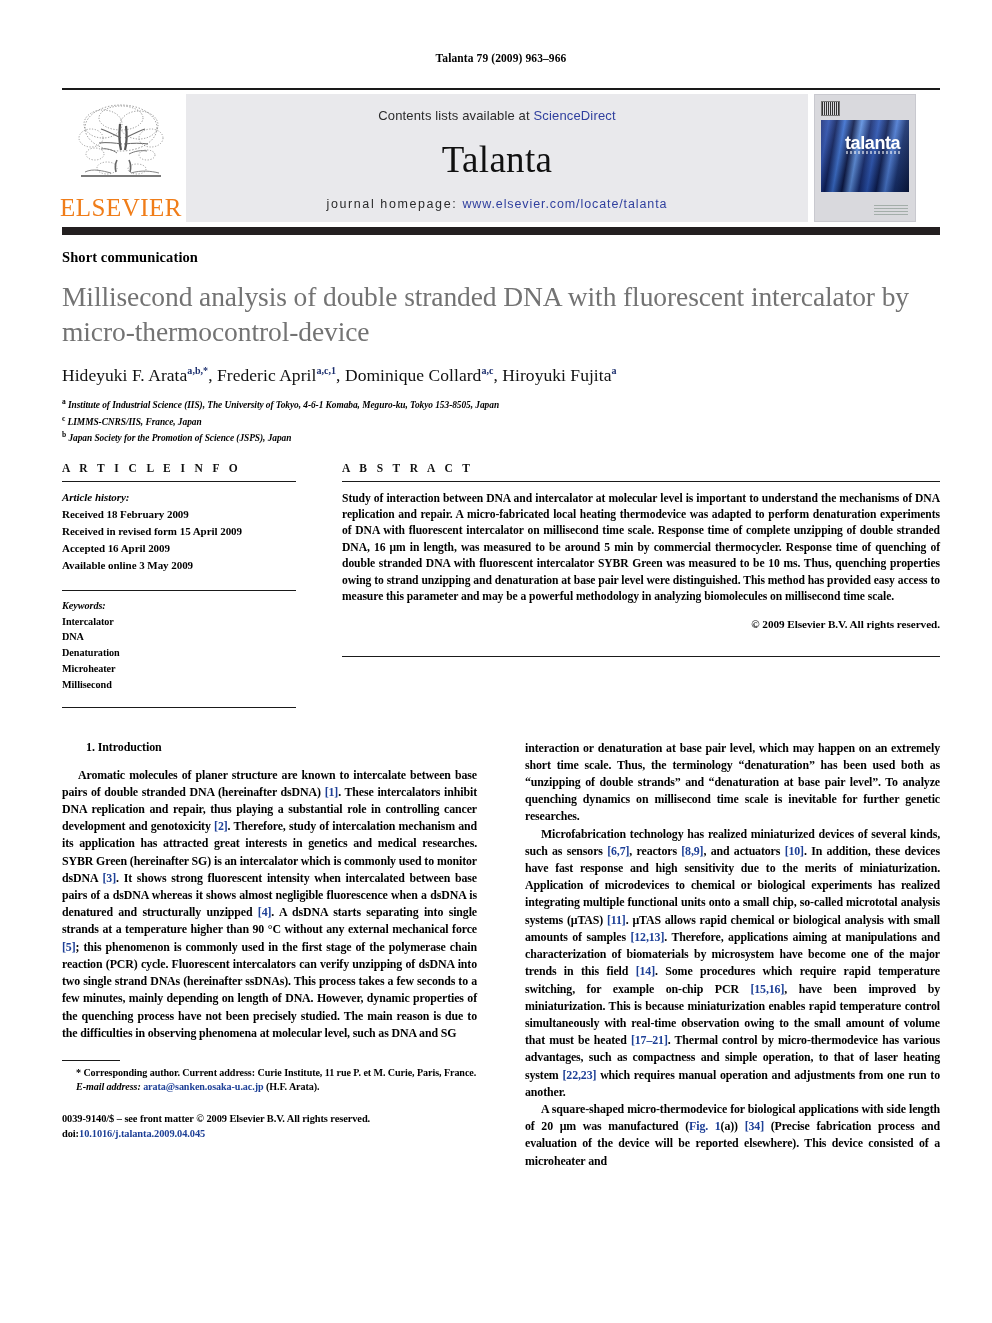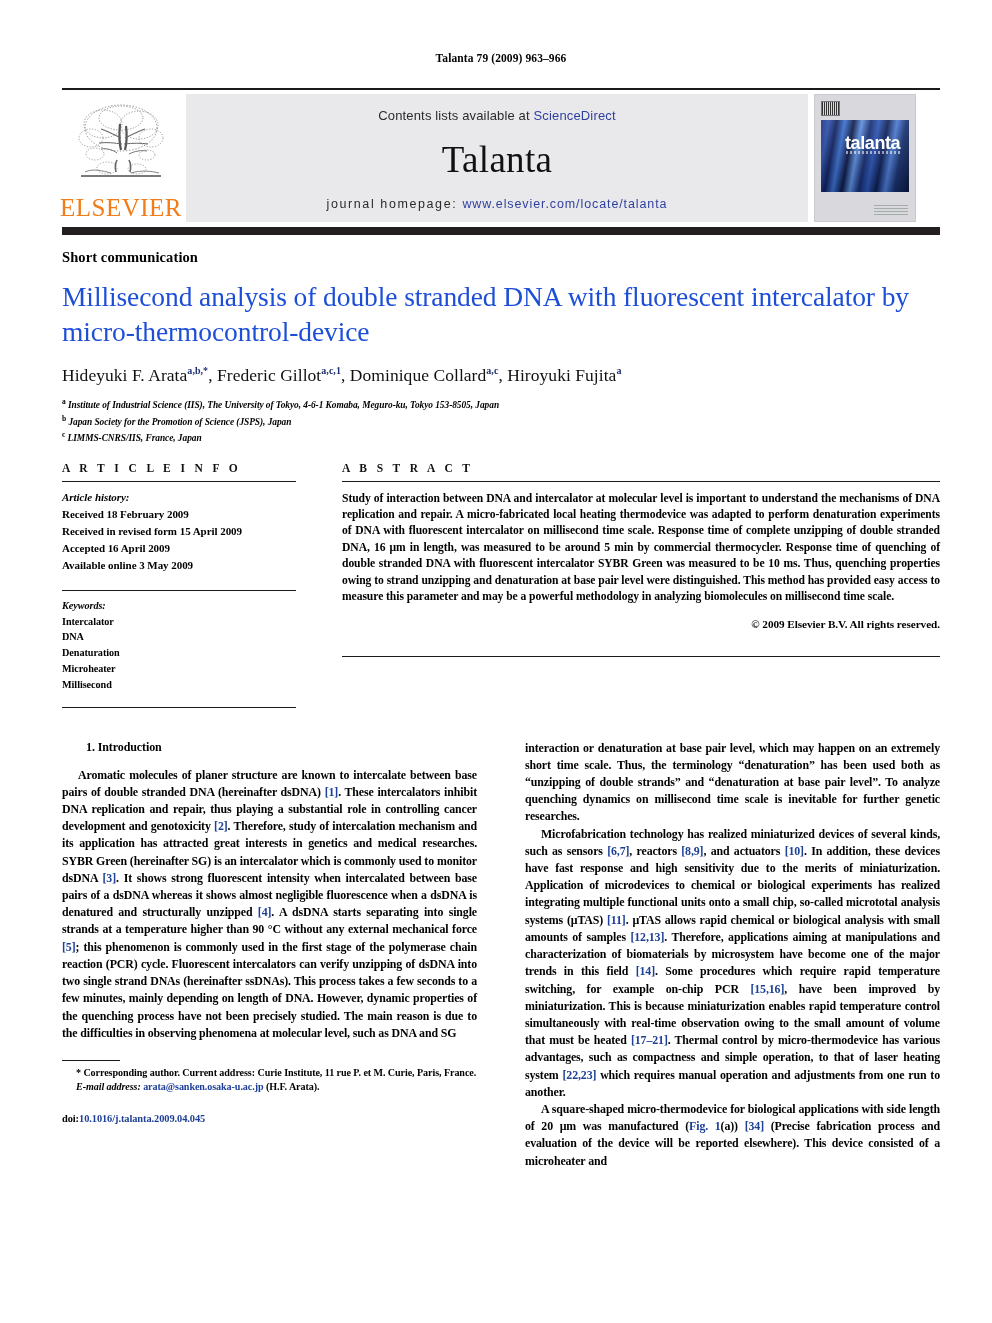--- a/index.html
+++ b/index.html
@@ -171,21 +171,21 @@
     font-weight: bold;
     margin-top: 14px;
     letter-spacing: .1px;
   }
   .paper-title {
     font-size: 27.5px;
     line-height: 1.26;
     margin-top: 14px;
     font-weight: normal;
     letter-spacing: -0.1px;
-    color: #1d4ed8;
+    color: #737373;
   }
   .authors {
     font-size: 17.5px;
     margin-top: 16px;
     letter-spacing: .05px;
     color: #111;
   }
   .authors sup { font-size: 10px; color: #1c2f6e; font-weight: bold; vertical-align: super;}
   .affils {
     margin-top: 10px;
@@ -365,27 +365,27 @@
         <div class="footer-mark"></div>
       </div>
     </div>
   </div>
   <div class="masthead-rule-bottom"></div>
 
   <div class="doc-type">Short communication</div>
   <div class="paper-title">Millisecond analysis of double stranded DNA with fluorescent intercalator by micro-thermocontrol-device</div>
 
   <div class="authors">
-    <span>Hideyuki F. Arata</span><sup>a,b,*</sup>, <span>Frederic Gillot</span><sup>a,c,1</sup>, <span>Dominique Collard</span><sup>a,c</sup>, <span>Hiroyuki Fujita</span><sup>a</sup>
+    <span>Hideyuki F. Arata</span><sup>a,b,*</sup>, <span>Frederic April</span><sup>a,c,1</sup>, <span>Dominique Collard</span><sup>a,c</sup>, <span>Hiroyuki Fujita</span><sup>a</sup>
   </div>
 
   <div class="affils">
     <div><sup>a</sup> <span>Institute of Industrial Science (IIS), The University of Tokyo, 4-6-1 Komaba, Meguro-ku, Tokyo 153-8505, Japan</span></div>
+    <div><sup>c</sup> <span>LIMMS-CNRS/IIS, France, Japan</span></div>
     <div><sup>b</sup> <span>Japan Society for the Promotion of Science (JSPS), Japan</span></div>
-    <div><sup>c</sup> <span>LIMMS-CNRS/IIS, France, Japan</span></div>
   </div>
 
   <div class="info-abstract">
 
     <div class="col-info">
       <div class="sec-head">A R T I C L E    I N F O</div>
       <div class="rule"></div>
       <div class="hist">
         <div class="lbl">Article history:</div>
         <div>Received 18 February 2009</div>
@@ -425,20 +425,21 @@
       <div class="foot-rule"></div>
       <div class="footnotes">
         <div class="fn-indent">* Corresponding author. Current address: Curie Institute, 11 rue P. et M. Curie, Paris, France.</div>
         <div class="fn-indent">
           <span class="ital">E-mail address:</span>
           <span class="link">arata@sanken.osaka-u.ac.jp</span><span> (H.F. Arata).</span>
         </div>
       </div>
 
       <div class="imprint">
+        <div>0039-9140/$ – see front matter © 2009 Elsevier B.V. All rights reserved.</div>
         <div><span>doi:</span><span class="link">10.1016/j.talanta.2009.04.045</span></div>
       </div>
     </div>
 
     <div class="bgap"></div>
 
     <div class="bcol">
       <div class="para tight" style="text-indent:0">interaction or denaturation at base pair level, which may happen on an extremely short time scale. Thus, the terminology “denaturation” has been used both as “unzipping of double strands” and “denaturation at base pair level”. To analyze quenching dynamics on millisecond time scale is inevitable for further genetic researches.</div>
       <div class="para" style="margin-top:0">Microfabrication technology has realized miniaturized devices of several kinds, such as sensors <span class="ref" style="color:#1d3f96">[6,7]</span>, reactors <span class="ref" style="color:#1d3f96">[8,9]</span>, and actuators <span class="ref" style="color:#1d3f96">[10]</span>. In addition, these devices have fast response and high sensitivity due to the merits of miniaturization. Application of microdevices to chemical or biological experiments has realized integrating multiple functional units onto a small chip, so-called micrototal analysis systems (μTAS) <span class="ref" style="color:#1d3f96">[11]</span>. μTAS allows rapid chemical or biological analysis with small amounts of samples <span class="ref" style="color:#1d3f96">[12,13]</span>. Therefore, applications aiming at manipulations and characterization of biomaterials by microsystem have become one of the major trends in this field <span class="ref" style="color:#1d3f96">[14]</span>. Some procedures which require rapid temperature switching, for example on-chip PCR <span class="ref" style="color:#1d3f96">[15,16]</span>, have been improved by miniaturization. This is because miniaturization enables rapid temperature control simultaneously with real-time observation owing to the small amount of volume that must be heated <span class="ref" style="color:#1d3f96">[17–21]</span>. Thermal control by micro-thermodevice has various advantages, such as compactness and simple operation, to that of laser heating system <span class="ref" style="color:#1d3f96">[22,23]</span> which requires manual operation and adjustments from one run to another.</div>
       <div class="para" style="margin-top:0">A square-shaped micro-thermodevice for biological applications with side length of 20 μm was manufactured (<span style="color:#1d3f96">Fig. 1</span>(a)) <span class="ref" style="color:#1d3f96">[34]</span> (Precise fabrication process and evaluation of the device will be reported elsewhere). This device consisted of a microheater and</div>

